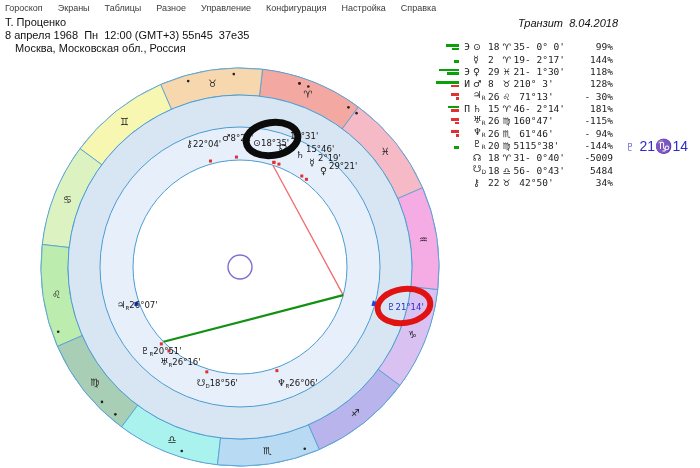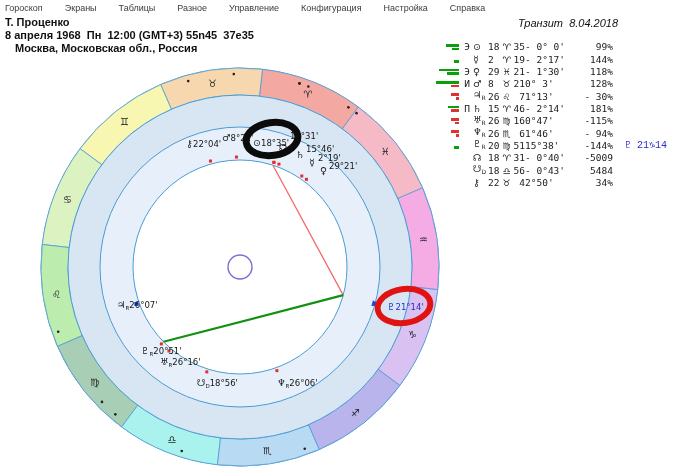--- a/index.html
+++ b/index.html
@@ -1,44 +1,44 @@
 <!DOCTYPE html>
 <html><head>
 <meta charset="utf-8">
 <style>
   html,body{margin:0;padding:0;background:#fff;width:700px;height:468px;overflow:hidden;
     font-family:"Liberation Sans", sans-serif;}
   #stage{position:relative;width:700px;height:468px;background:#fff;}
   
-  #menubar{position:absolute;left:0;top:0;width:700px;height:16px;display:flex;gap:22px;
+  #menubar{position:absolute;left:0;top:0;width:700px;height:16px;display:flex;gap:15px;
     padding:3px 0 0 5px;font-size:9px;color:#3b3b3b;box-sizing:border-box;text-align:right;}
   .mi{white-space:pre;cursor:default;}
   
-  .hline{position:absolute;left:5px;color:#111;font-size:11px;white-space:pre;font-weight:bold;}
-  #title{top:16px;font-weight:bold;}
+  .hline{position:absolute;left:5px;color:#111;font-size:11px;white-space:pre;}
+  #title{top:16px;font-weight:normal;}
   #line2{top:29px;}
   #line3{top:42px;margin-left:10px;}
   #transit{position:absolute;left:518px;top:17px;font-size:11px;color:#111;white-space:pre;font-style:italic;}
   
   #wheel-svg{position:absolute;left:0;top:0;}
   
   #aspect-rows{position:absolute;left:432px;top:41px;font-family:"DejaVu Sans Mono","DejaVu Sans",monospace;
     font-size:9.5px;color:#1a1a1a;}
   .trow{display:flex;height:12.35px;line-height:12px;align-items:center;}
   .c-bars{width:27px;display:flex;flex-direction:column;align-items:flex-end;justify-content:center;gap:1px;}
   .bar{height:2.6px;}
   .c-letter{width:11px;text-align:right;white-space:pre;}
   .c-planet{width:15px;text-align:left;padding-left:3px;font-family:"DejaVu Sans",sans-serif;font-size:9.5px;white-space:pre;}
   .pmark{font-size:6px;vertical-align:-2px;}
   .c-deg{width:13px;text-align:left;white-space:pre;}
   .c-sign{width:11px;text-align:center;font-family:"DejaVu Sans",sans-serif;font-size:9px;}
   .c-min{width:13px;text-align:right;white-space:pre;}
   .c-orb{width:48px;white-space:pre;}
   .c-pct{width:40px;text-align:right;white-space:pre;}
-  .c-extra{padding-left:12px;color:#2c2ccc;white-space:pre;font-family:Liberation Mono, monospace;font-size:10px;}
+  .c-extra{padding-left:12px;color:#2c2ccc;white-space:pre;font-family:Liberation Sans, sans-serif;font-size:14px;}
 </style>
 </head>
 <body>
 
 <div id="stage">
   <nav id="menubar">
       <span class="mi">Гороскоп</span>
       <span class="mi">Экраны</span>
       <span class="mi">Таблицы</span>
       <span class="mi">Разное</span>

